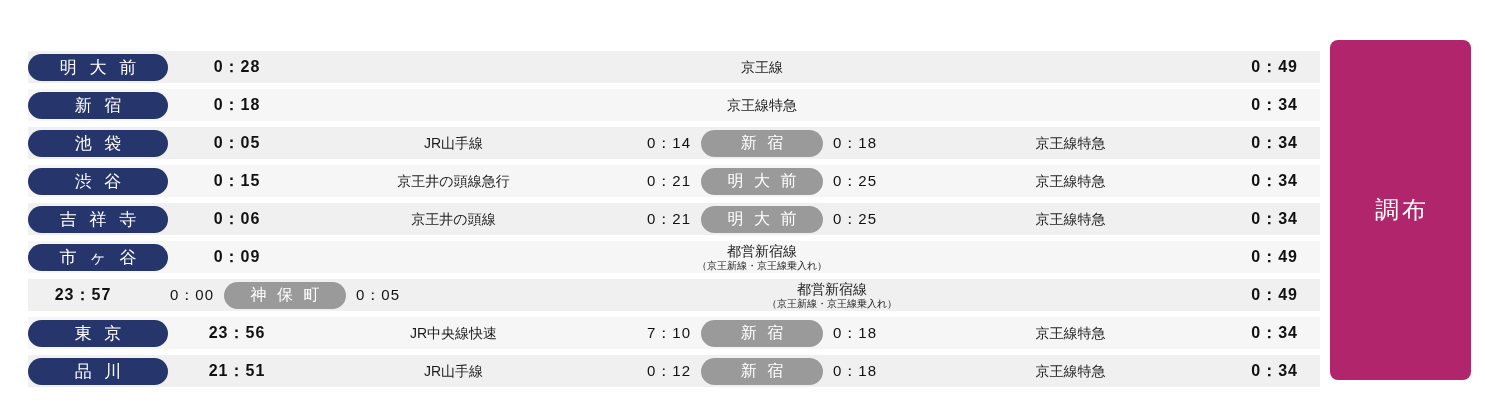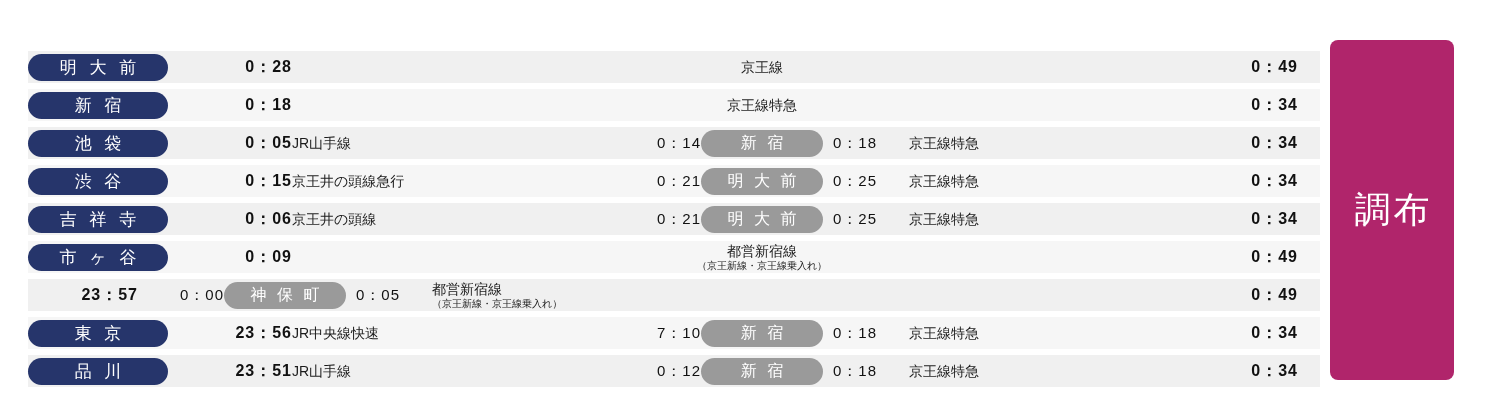--- a/index.html
+++ b/index.html
@@ -31,21 +31,21 @@
     font-size:17px;letter-spacing:4px;text-indent:4px;
     font-weight:normal;
     box-sizing:border-box;
     margin-right:14px;
   }
 
   .dep-time{
     flex:0 0 110px;
     font-size:16px;font-weight:bold;color:#111111;
     letter-spacing:1px;
-    text-align:right;
+    text-align:center;
   }
 
   .mid{
     flex:1 1 auto;
     display:flex;align-items:center;justify-content:center;
     height:18px;
     min-width:0;
   }
 
   
@@ -57,29 +57,31 @@
   .direct-line .sub{
     display:block;font-size:10px;letter-spacing:0px;color:#1a1a1a;margin-top:1px;
   }
 
   
   .seg{
     display:flex;align-items:center;width:100%;
   }
   .leg-name{
     flex:1 1 0;
+    text-align:center;
     font-size:14px;color:#1a1a1a;line-height:1.15;
   }
   .leg-name .sub{
     display:block;font-size:10px;color:#1a1a1a;margin-top:1px;
   }
   .t-time{
     flex:0 0 86px;
     text-align:right;
     font-size:15px;color:#111111;letter-spacing:1px;
+    padding-right:10px;
     box-sizing:border-box;
   }
   .t-time.left{
     text-align:left;padding-right:0;padding-left:10px;
   }
   .xfer{
     flex:0 0 122px;height:27px;
     background:#9a9a9a;color:#ffffff;border-radius:14px;
     display:flex;align-items:center;justify-content:center;
     font-size:16px;letter-spacing:3px;text-indent:3px;
@@ -89,25 +91,25 @@
     flex:0 0 88px;
     text-align:right;
     font-size:16px;font-weight:bold;color:#111111;letter-spacing:1px;
     padding-right:22px;
     box-sizing:border-box;
   }
 
   
   .dest{
     position:absolute;left:1330px;top:40px;
-    width:124px;height:340px;
+    width:141px;height:340px;
     background:#b0256b;
     border-radius:8px;
     display:flex;align-items:center;justify-content:center;
-    color:#ffffff;font-size:36px;letter-spacing:3px;text-indent:3px;
+    color:#ffffff;font-size:24px;letter-spacing:3px;text-indent:3px;
   }
 </style>
 </head>
 <body>
 
 <div id="wrap">
 
   <div class="board" id="board">
       <div class="row">
         <div class="origin">明 大 前</div>
@@ -196,21 +198,21 @@
             <div class="t-time">7：10</div>
             <div class="xfer">新 宿</div>
             <div class="t-time left">0：18</div>
             <div class="leg-name"><span>京王線特急</span></div>
           </div>
         </div>
         <div class="arr-time">0：34</div>
       </div>
       <div class="row">
         <div class="origin">品 川</div>
-        <div class="dep-time">23：51</div>
+        <div class="dep-time">21：51</div>
         <div class="mid">
           <div class="seg">
             <div class="leg-name"><span>JR山手線</span></div>
             <div class="t-time">0：12</div>
             <div class="xfer">新 宿</div>
             <div class="t-time left">0：18</div>
             <div class="leg-name"><span>京王線特急</span></div>
           </div>
         </div>
         <div class="arr-time">0：34</div>

